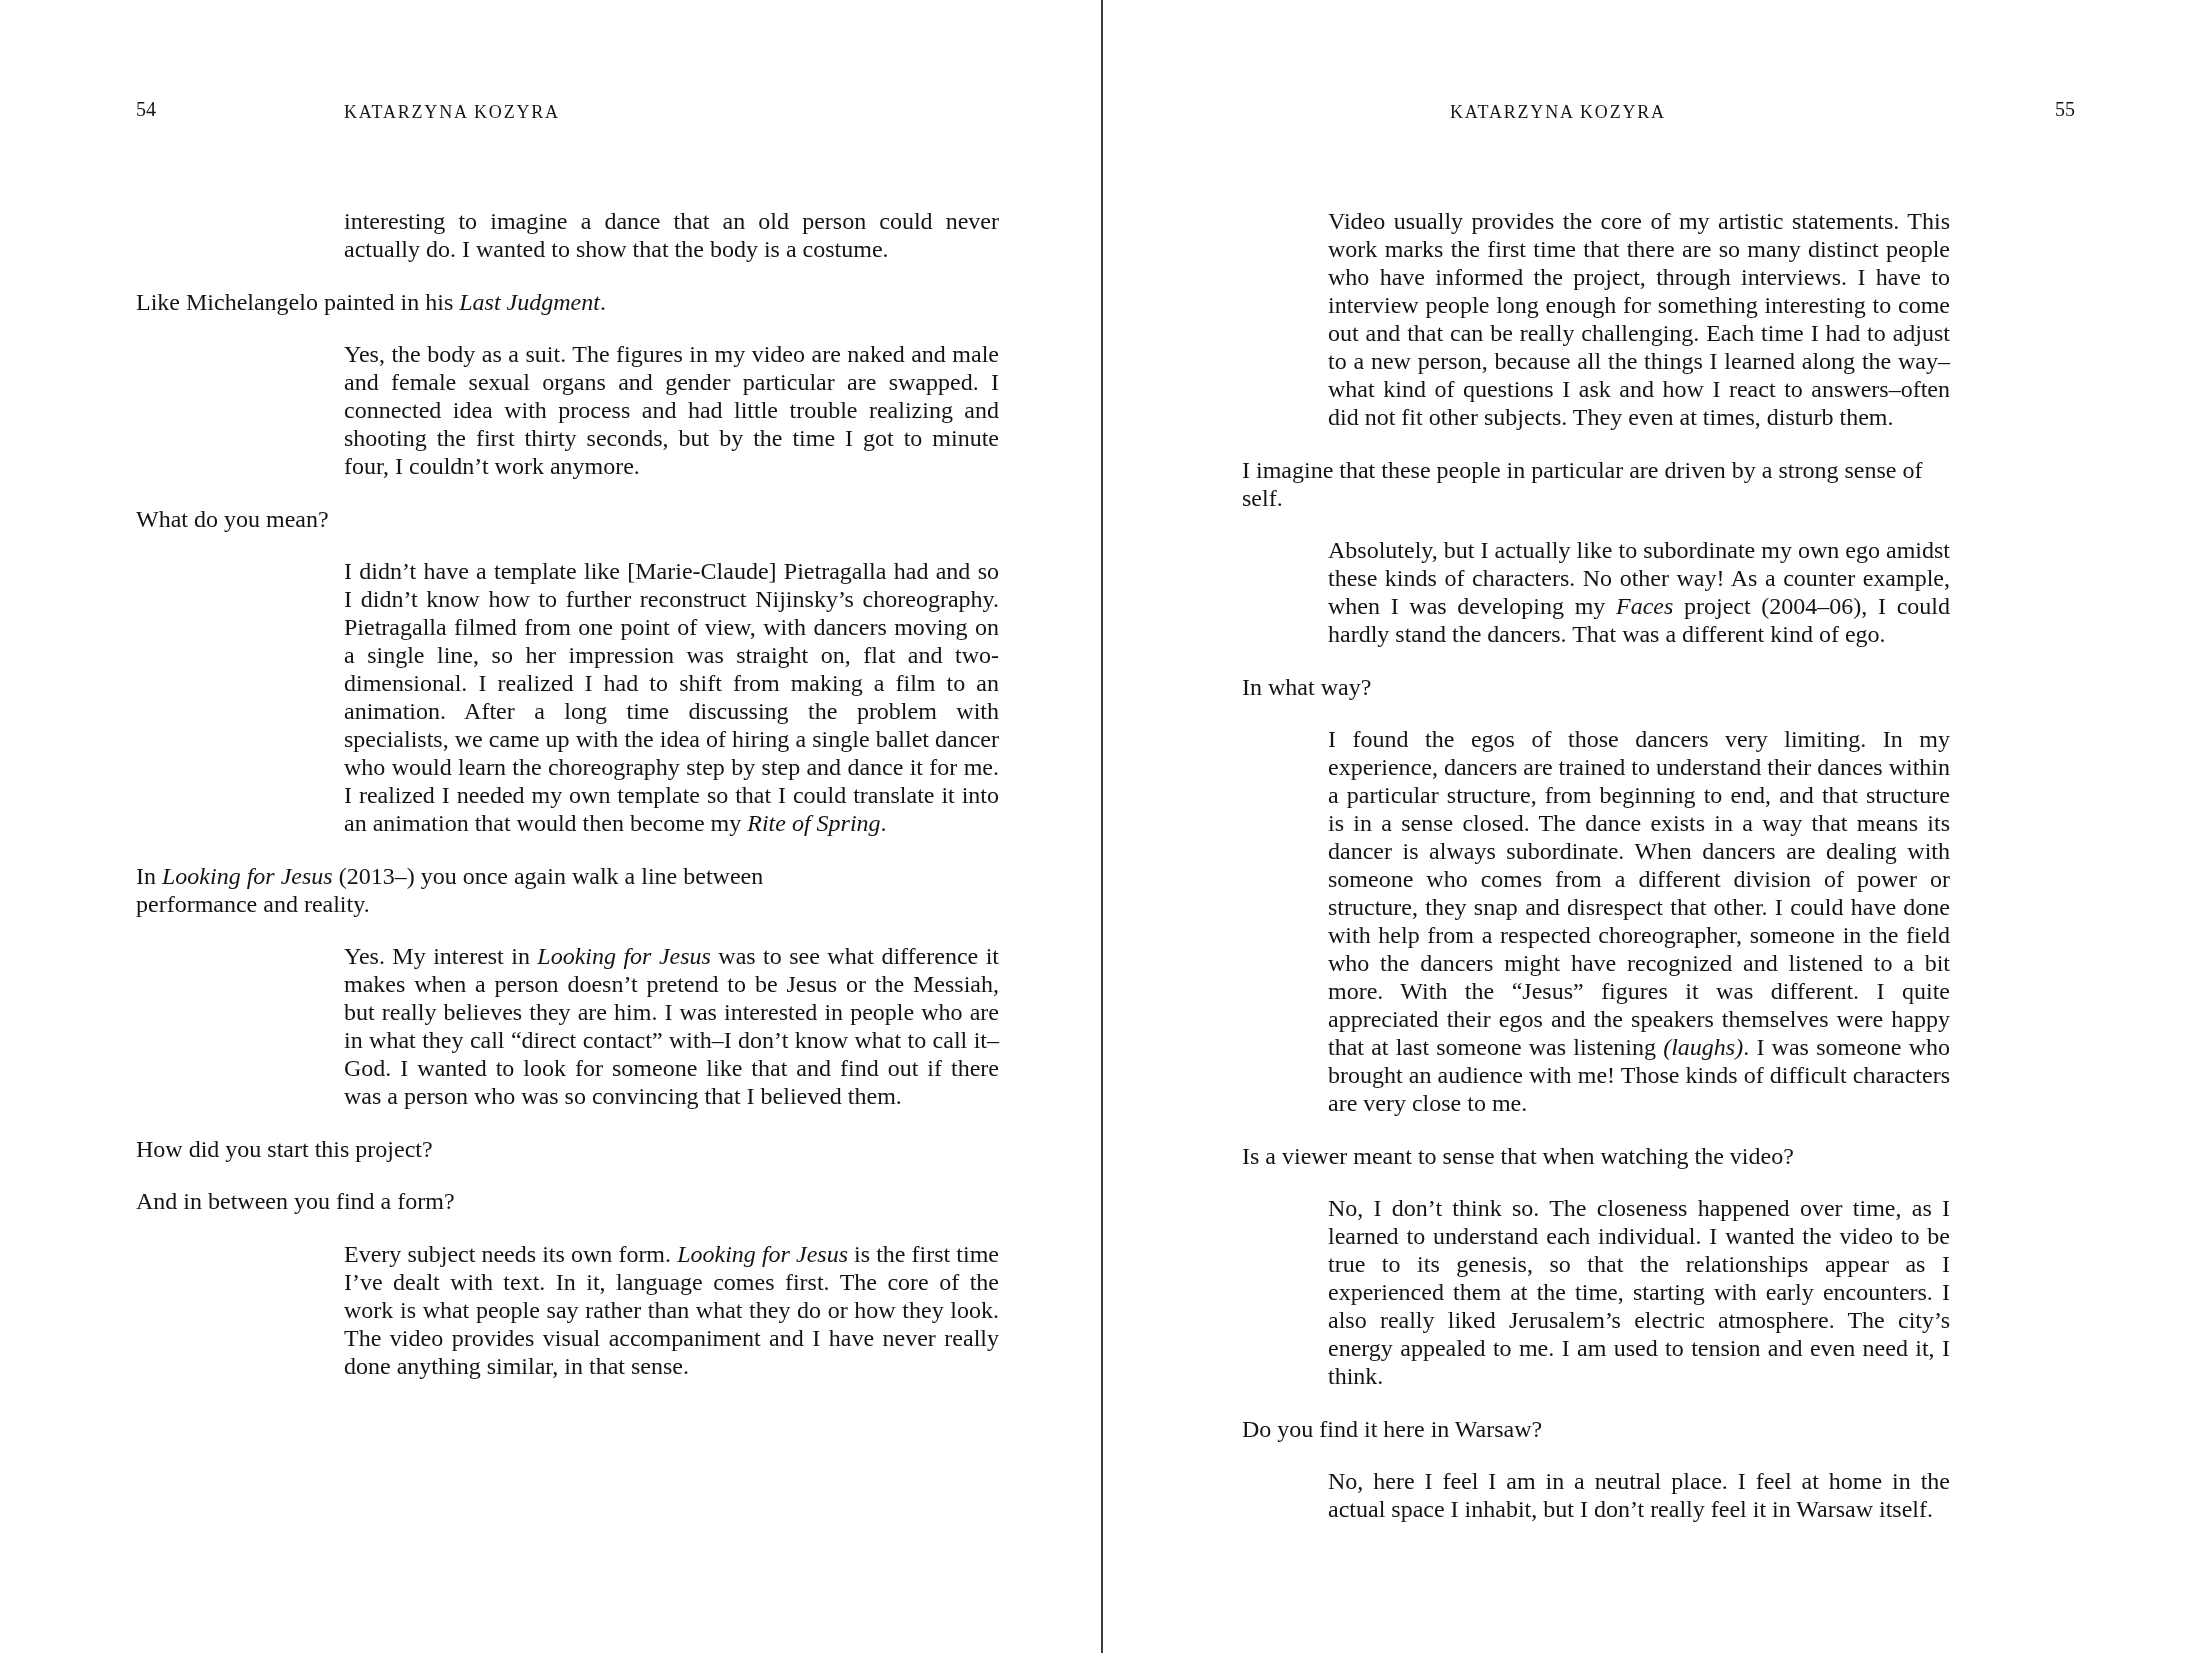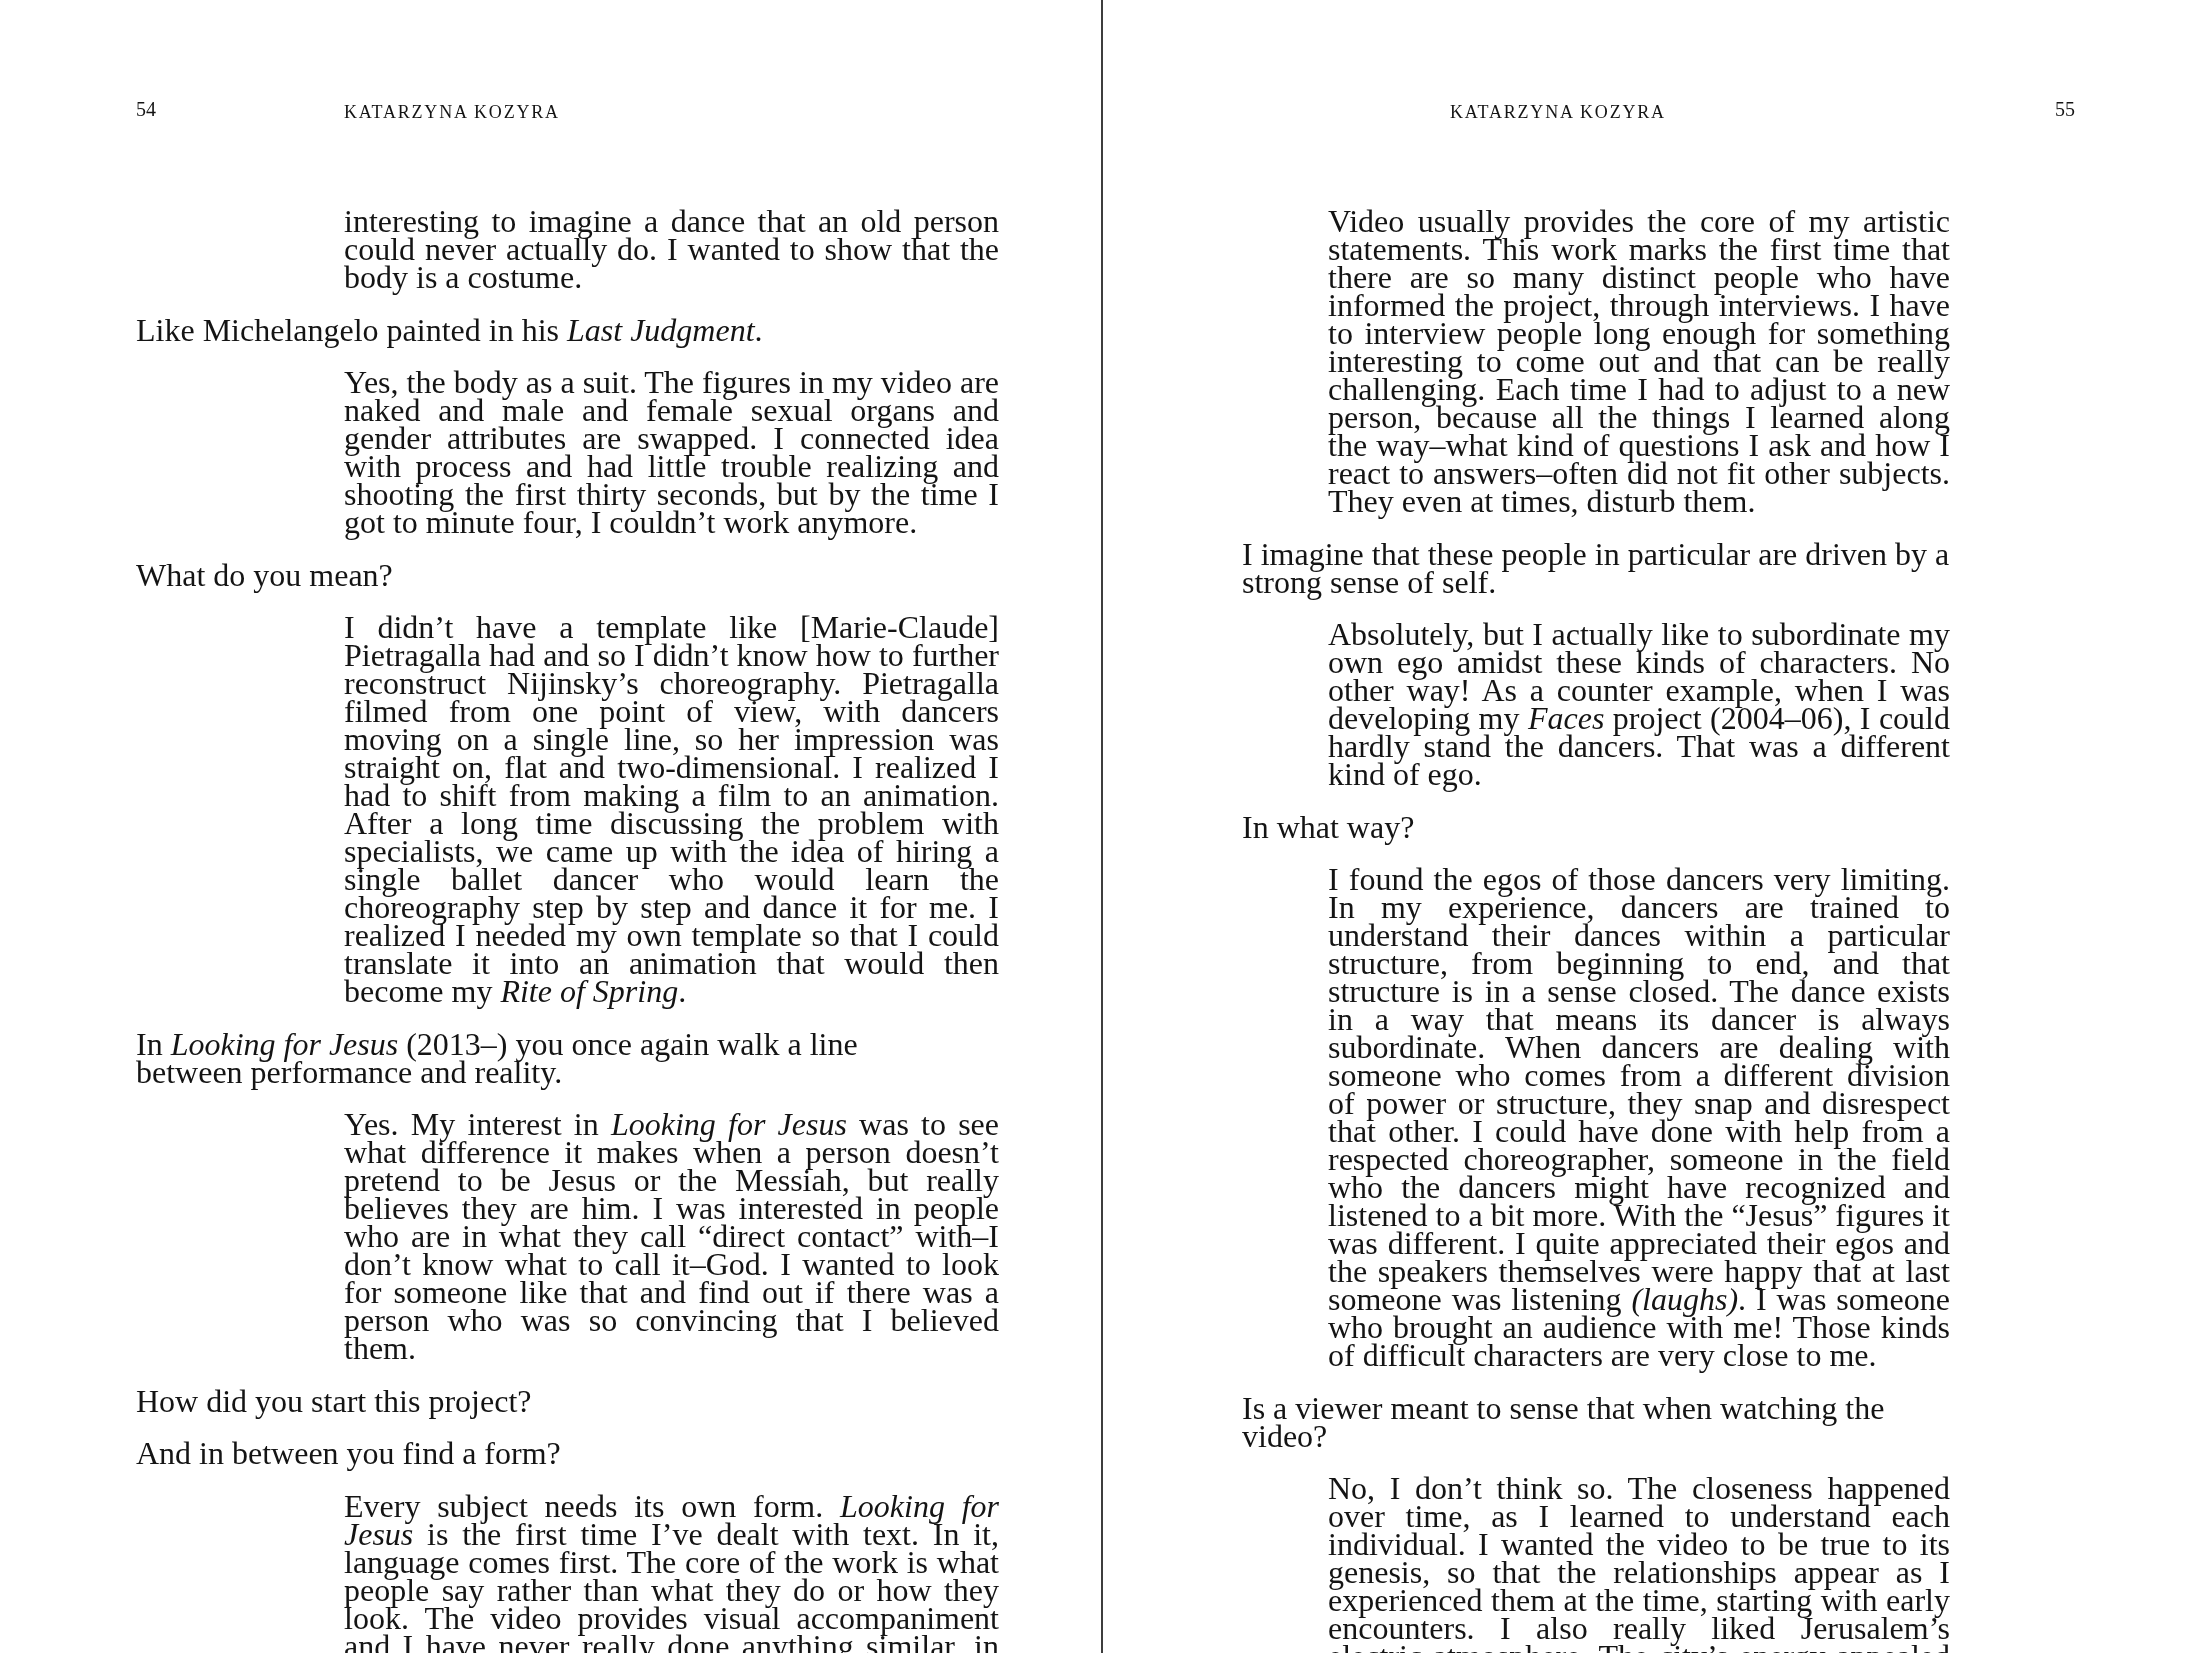--- a/index.html
+++ b/index.html
@@ -29,21 +29,21 @@
     font-size: 18px; line-height: 1; letter-spacing: 1.8px; white-space: nowrap;
   }
   #page-54 .folio { left: 136px; }
   #page-54 .running-head { left: 344px; }
   #page-55 .running-head { left: 347px; }
   #page-55 .folio { right: 131px; }
   .page-content { position: absolute; top: 207px; }
   #page-54 .page-content { left: 136px; width: 863px; }
   #page-55 .page-content { left: 139px; width: 833px; }
   .block {
-    font-size: 32px; line-height: 28px;
+    font-size: 24px; line-height: 28px;
   }
   .block + .block { margin-top: 24.5px; }
   .question {
     max-width: 723px;
     text-align: left;
   }
   .answer {
     text-align: justify;
   }
   #page-54 .answer { margin-left: 208px; width: 655px; }
@@ -52,21 +52,21 @@
 </style>
 </head>
 <body>
 
 <section class="page" id="page-54">
   <div class="folio">54</div>
   <div class="running-head">KATARZYNA KOZYRA</div>
   <div class="page-content">
     <div class="block answer"><span>interesting to imagine a dance that an old person could never actually do. I wanted to show that the body is a costume.</span></div>
     <div class="block question"><span>Like Michelangelo painted in his </span><span class="it">Last Judgment</span><span>.</span></div>
-    <div class="block answer"><span>Yes, the body as a suit. The figures in my video are naked and male and female sexual organs and gender attributes are swapped. I connected idea with process and had little trouble realizing and shooting the first thirty seconds, but by the time I got to minute four, I couldn’t work anymore.</span></div>
+    <div class="block answer"><span>Yes, the body as a suit. The figures in my video are naked and male and female sexual organs and gender particular are swapped. I connected idea with process and had little trouble realizing and shooting the first thirty seconds, but by the time I got to minute four, I couldn’t work anymore.</span></div>
     <div class="block question"><span>What do you mean?</span></div>
     <div class="block answer"><span>I didn’t have a template like [Marie-Claude] Pietragalla had and so I didn’t know how to further reconstruct Nijinsky’s choreography. Pietragalla filmed from one point of view, with dancers moving on a single line, so her impression was straight on, flat and two-dimensional. I realized I had to shift from making a film to an animation. After a long time discussing the problem with specialists, we came up with the idea of hiring a single ballet dancer who would learn the choreography step by step and dance it for me. I realized I needed my own template so that I could translate it into an animation that would then become my </span><span class="it">Rite of Spring</span><span>.</span></div>
     <div class="block question"><span>In </span><span class="it">Looking for Jesus</span><span> (2013–) you once again walk a line between performance and reality.</span></div>
     <div class="block answer"><span>Yes. My interest in </span><span class="it">Looking for Jesus</span><span> was to see what difference it makes when a person doesn’t pretend to be Jesus or the Messiah, but really believes they are him. I was interested in people who are in what they call “direct contact” with–I don’t know what to call it–God. I wanted to look for someone like that and find out if there was a person who was so convincing that I believed them.</span></div>
     <div class="block question"><span>How did you start this project?</span></div>
     <div class="block question"><span>And in between you find a form?</span></div>
     <div class="block answer"><span>Every subject needs its own form. </span><span class="it">Looking for Jesus</span><span> is the first time I’ve dealt with text. In it, language comes first. The core of the work is what people say rather than what they do or how they look. The video provides visual accompaniment and I have never really done anything similar, in that sense.</span></div>
   </div>
 </section>
 

